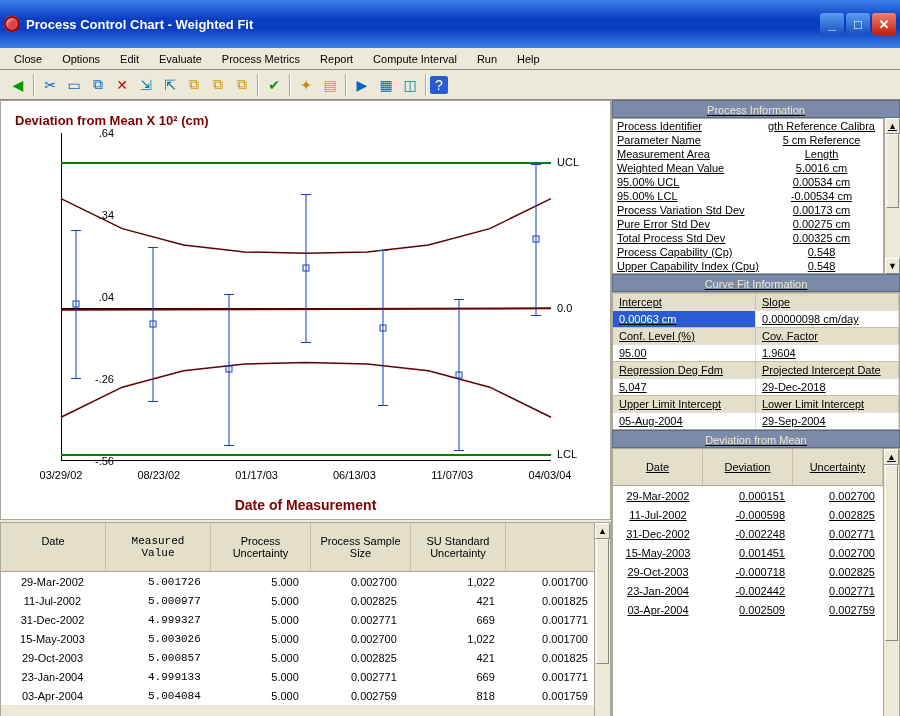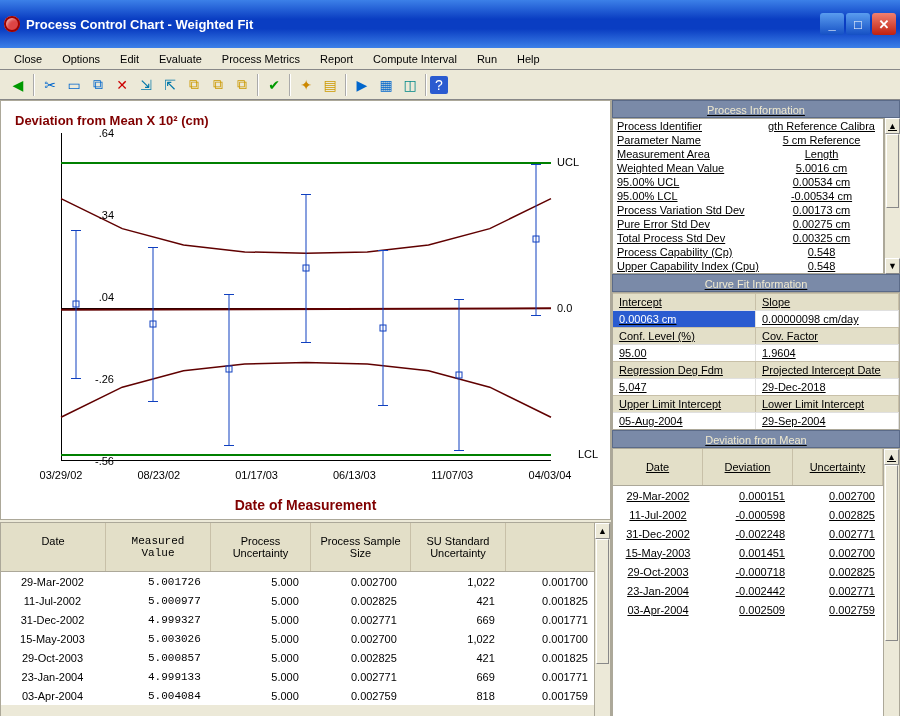--- a/index.html
+++ b/index.html
@@ -182,21 +182,21 @@
         <div class="ytick" style="top: 108px;">.34</div>
         <div class="ytick" style="top: 26px;">.64</div>
         <div class="xtick" style="left: 60px;">03/29/02</div>
         <div class="xtick" style="left: 157.8px;">08/23/02</div>
         <div class="xtick" style="left: 255.6px;">01/17/03</div>
         <div class="xtick" style="left: 353.4px;">06/13/03</div>
         <div class="xtick" style="left: 451.2px;">11/07/03</div>
         <div class="xtick" style="left: 549px;">04/03/04</div>
         <div class="limlabel" style="left: 556px; top: 54.9733px;">UCL</div>
         <div class="limlabel" style="left: 556px; top: 193px; margin-top: 8px;">0.0</div>
-        <div class="limlabel" style="left: 577px; top: 346.893px;">LCL</div>
+        <div class="limlabel" style="left: 556px; top: 346.893px;">LCL</div>
       </div>
 
     <div class="dtable-wrap">
       <div class="dtable">
         <div class="dt-head">
           <div class="c-date">Date</div>
           <div class="c-mv">Measured Value</div>
           <div class="c-pu">Process Uncertainty</div>
           <div class="c-ps">Process Sample Size</div>
           <div class="c-su">SU Standard Uncertainty</div>

